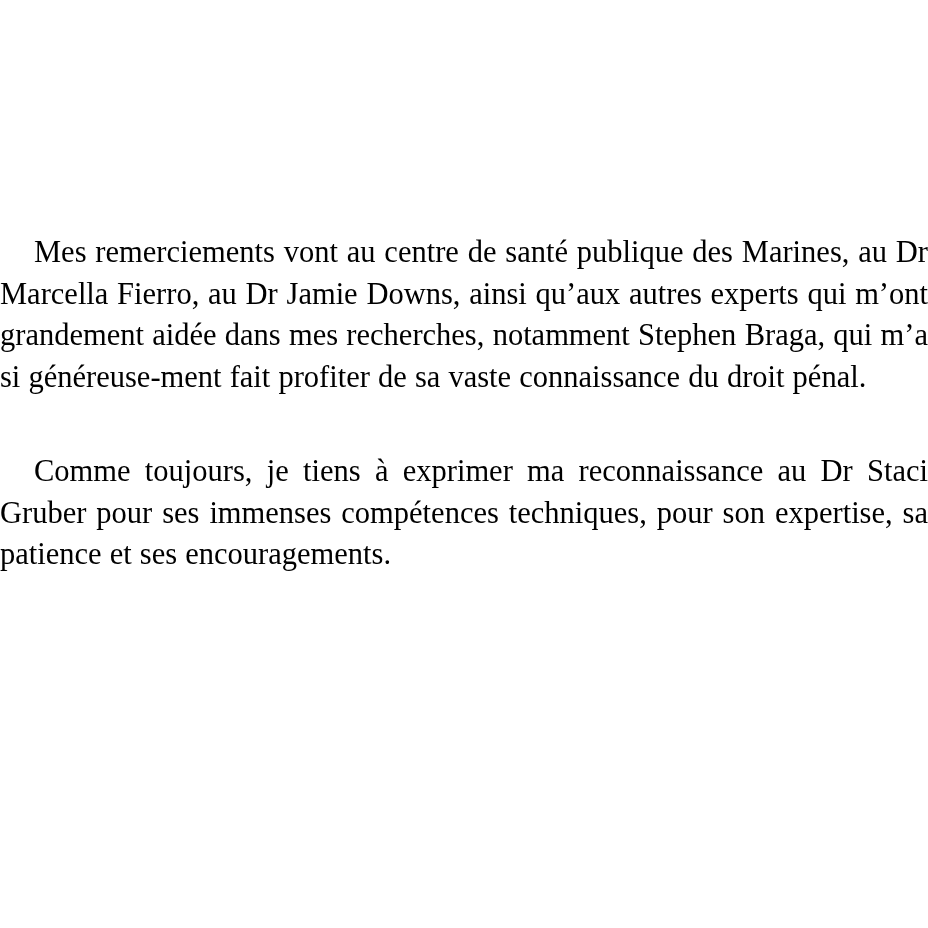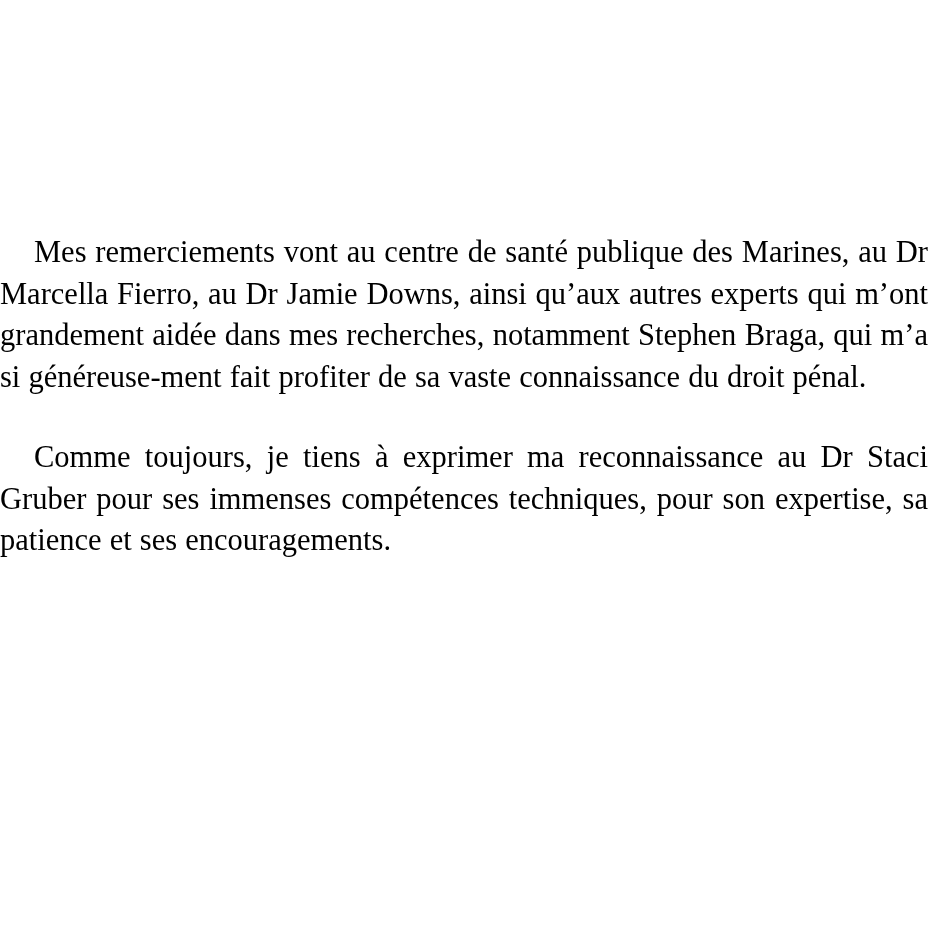--- a/index.html
+++ b/index.html
@@ -30,21 +30,21 @@
     margin: 0 0 0 0;
     font-size: 30.5px;
     line-height: 41.5px;
     text-align: justify;
     text-justify: inter-word;
     text-indent: 34px;
     hyphens: manual;
     word-spacing: 0.5px;
   }
   .para.spaced {
-    margin-top: 39px;
+    margin-top: 53px;
   }
   .para.last {
     text-align: left;
   }
 </style>
 </head>
 <body>
 
 <div class="page">
   <div class="text-block">

